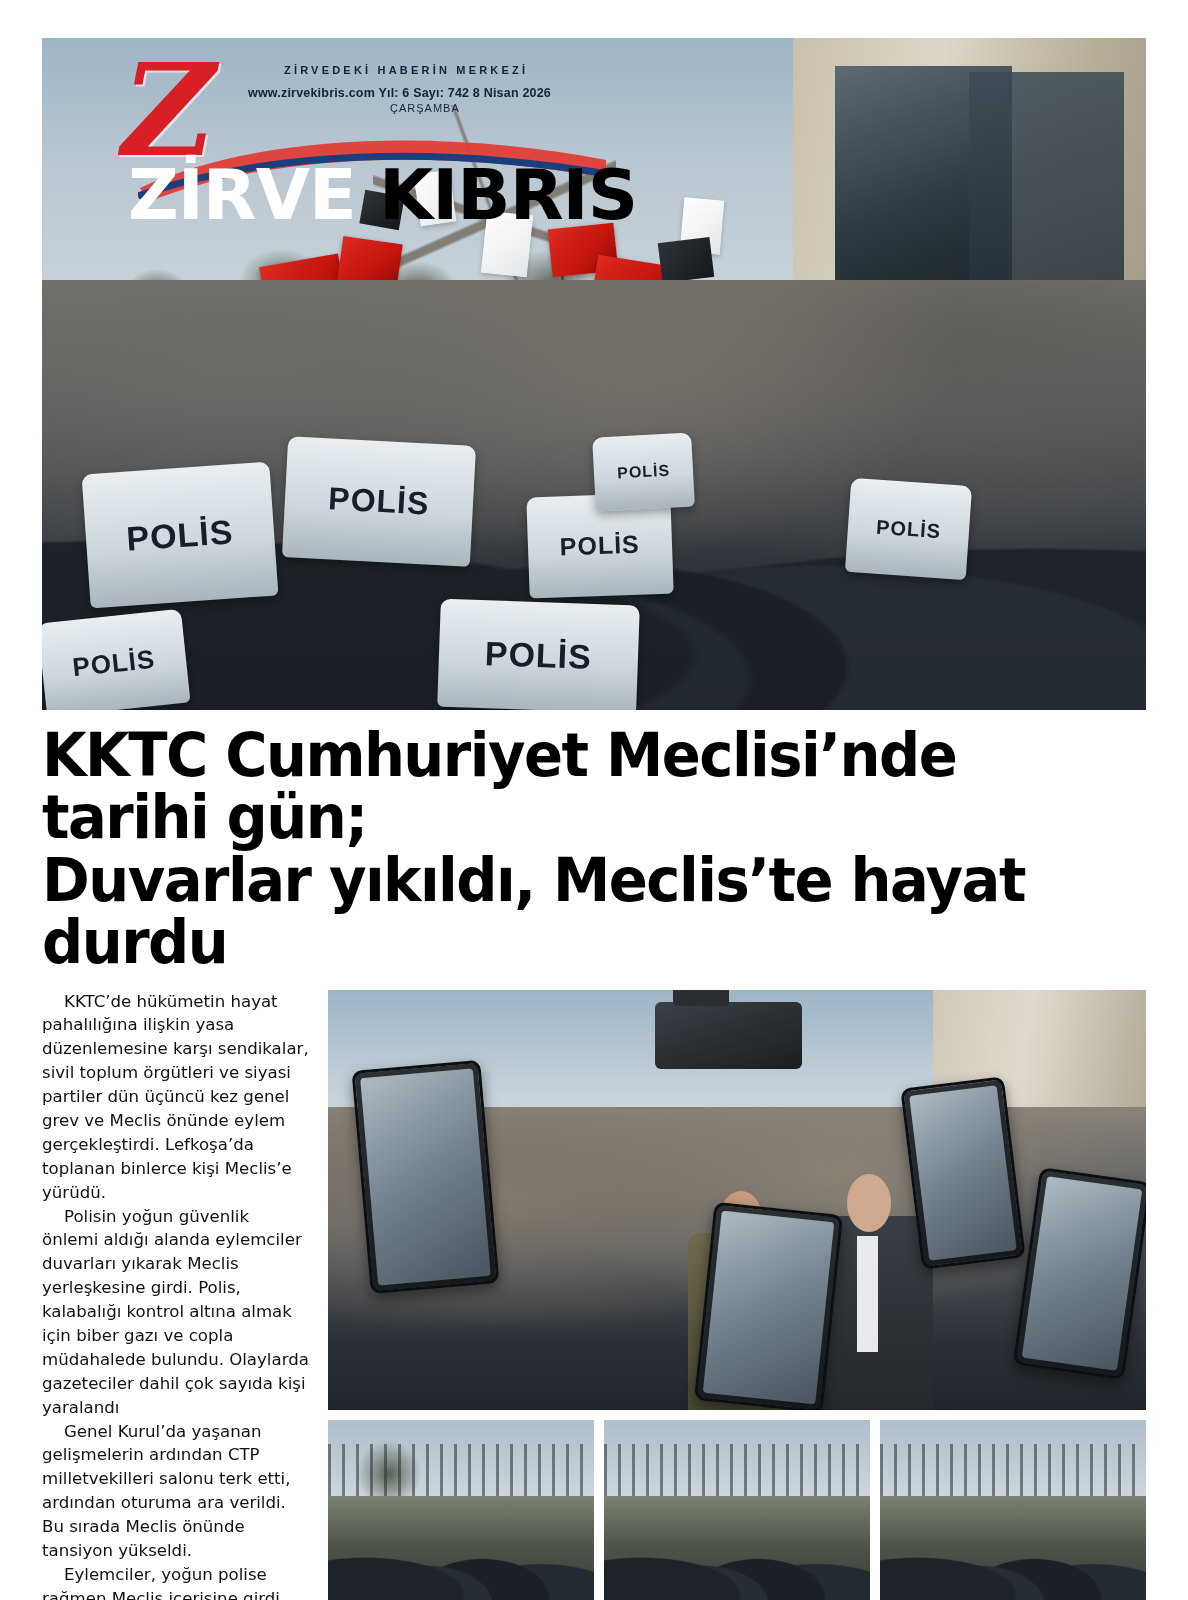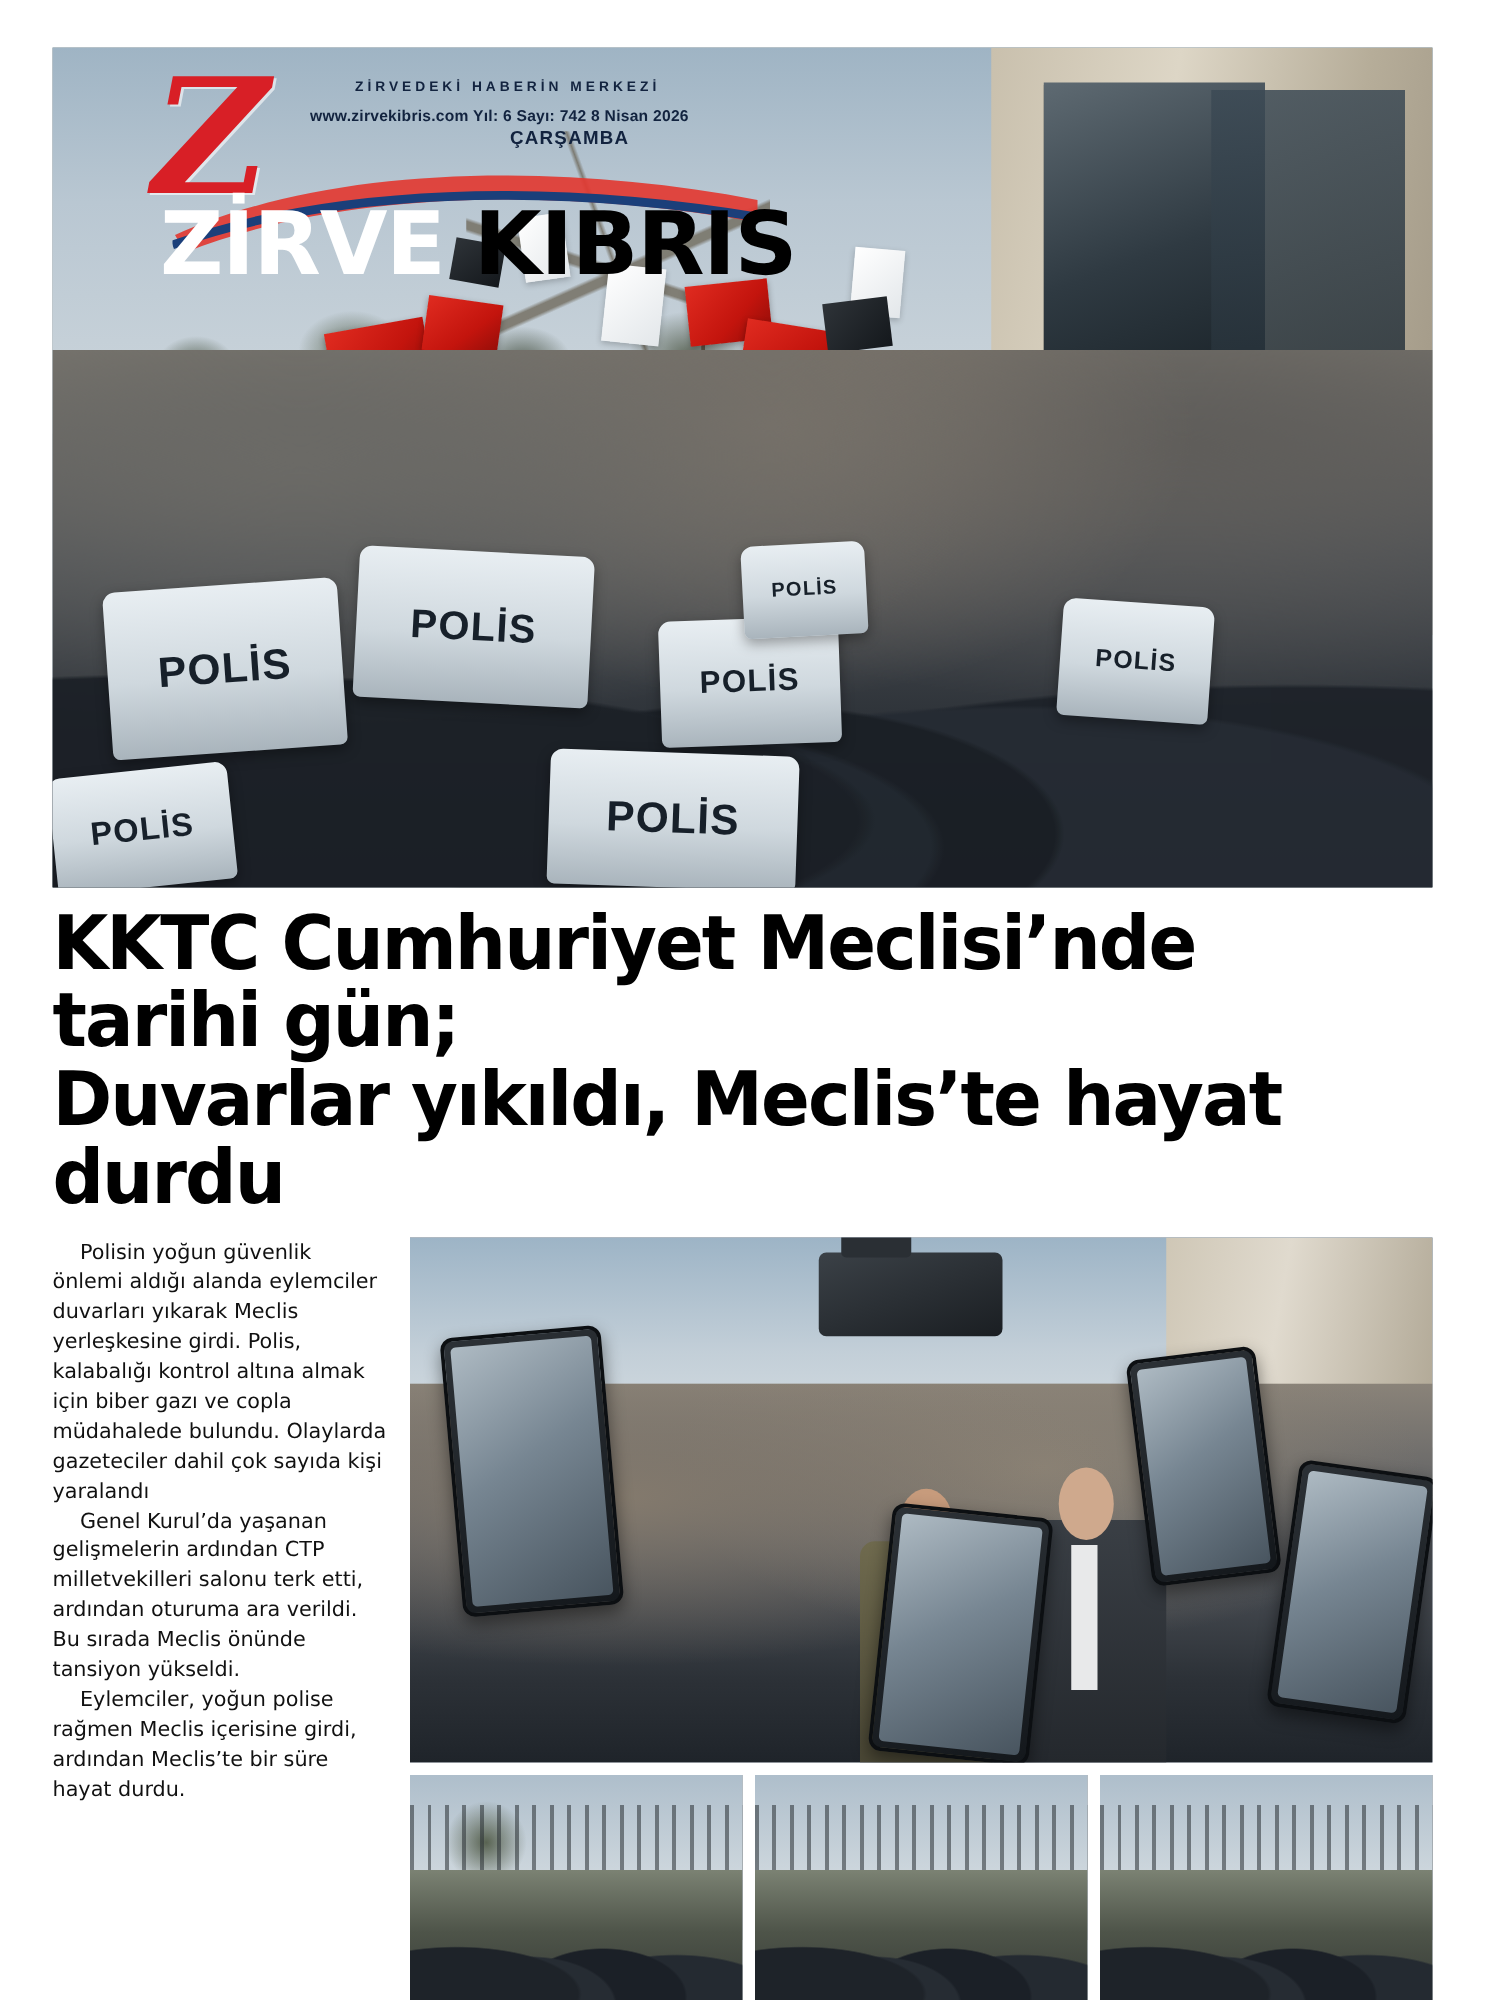--- a/index.html
+++ b/index.html
@@ -203,25 +203,24 @@
     top: 34px;
     font-size: 12.5px;
     font-weight: 700;
     color: #12233f;
     letter-spacing: .2px;
   }
   .mast-day {
     position: absolute;
     left: 262px;
     top: 50px;
-    font-size: 15px;
-    font-weight: 700;
+    font-size: 11px;
+    font-weight: 400;
     color: #12233f;
     letter-spacing: 1px;
-    margin-left: 18px;
   }
   .mast-swoosh {
     position: absolute;
     left: 10px;
     top: 74px;
     width: 470px;
     height: 80px;
     pointer-events: none;
   }
   .mast-title {
@@ -455,20 +454,21 @@
   </div>
 
   <div class="headline">
     <div>KKTC Cumhuriyet Meclisi’nde tarihi gün;</div>
     <div>Duvarlar yıkıldı, Meclis’te hayat durdu</div>
   </div>
 
   <div class="lower">
 
     <div class="col-text">
+      <p>KKTC’de hükümetin hayat pahalılığına ilişkin yasa düzenlemesine karşı sendikalar, sivil toplum örgütleri ve siyasi partiler  dün üçüncü kez genel grev ve Meclis önünde eylem gerçekleştirdi. Lefkoşa’da toplanan binlerce kişi Meclis’e yürüdü.</p>
       <p>Polisin yoğun güvenlik önlemi aldığı alanda eylemciler duvarları yıkarak Meclis yerleşkesine girdi. Polis, kalabalığı kontrol altına almak için biber gazı ve copla müdahalede bulundu. Olaylarda gazeteciler dahil çok sayıda kişi yaralandı</p>
       <p>Genel Kurul’da yaşanan gelişmelerin ardından CTP milletvekilleri salonu terk etti, ardından oturuma ara verildi. Bu sırada Meclis önünde tansiyon yükseldi.</p>
       <p>Eylemciler, yoğun polise rağmen Meclis içerisine girdi, ardından Meclis’te bir süre hayat durdu.</p>
 
     </div>
 
     <div class="col-photos">
       <div class="photo-main">
         <div class="pm-sky"></div>
         <div class="pm-bldg"></div>

